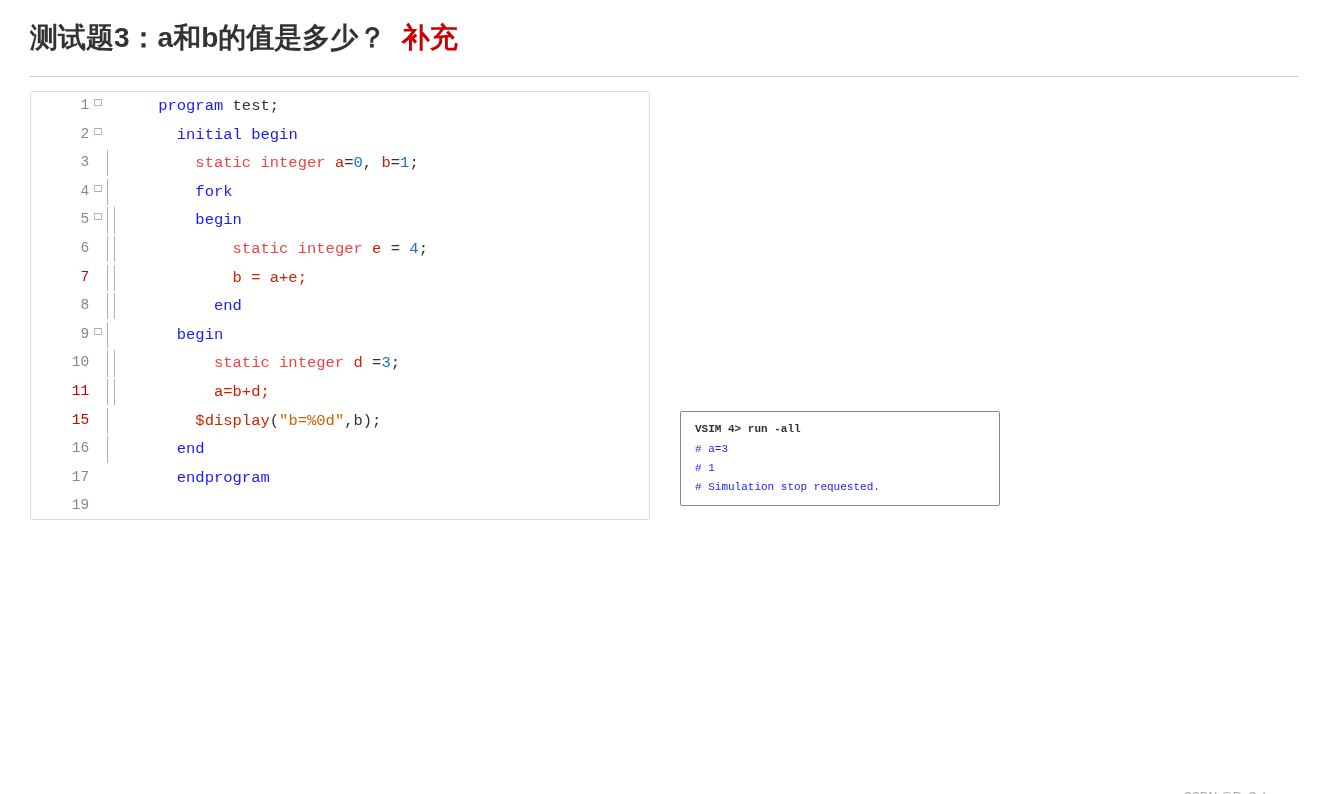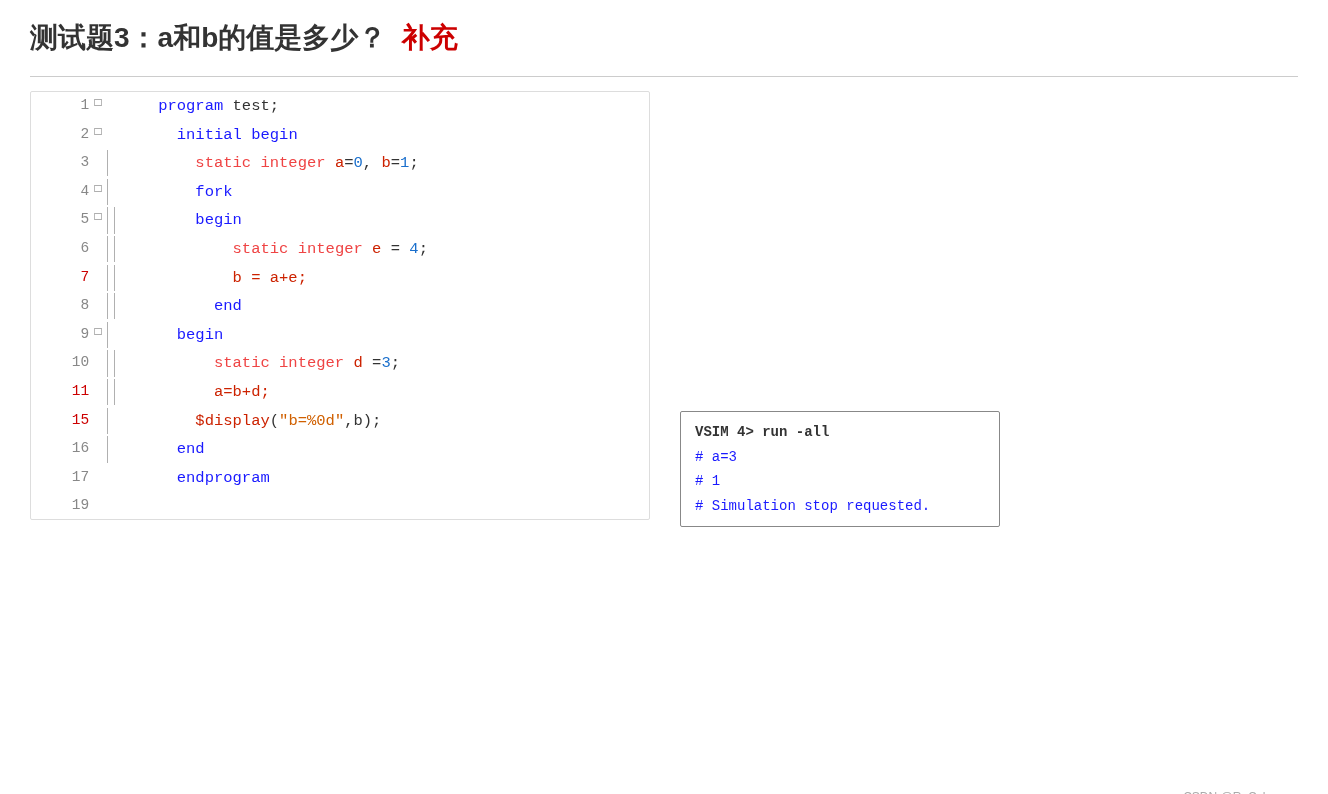--- a/index.html
+++ b/index.html
@@ -102,21 +102,21 @@
       margin-right: 6px;
       vertical-align: middle;
     }
 
     
     .terminal {
       background: #ffffff;
       border: 1.5px solid #888888;
       border-radius: 2px;
       font-family: 'Courier New', Courier, monospace;
-      font-size: 14px;
+      font-size: 11px;
       line-height: 1.75;
       padding: 8px 14px;
       min-width: 320px;
       margin-top: 320px;
     }
 
     .terminal .t-prompt { color: #333333; font-weight: bold; }
     .terminal .t-hash   { color: #1a1aff; }
 
     .watermark {

